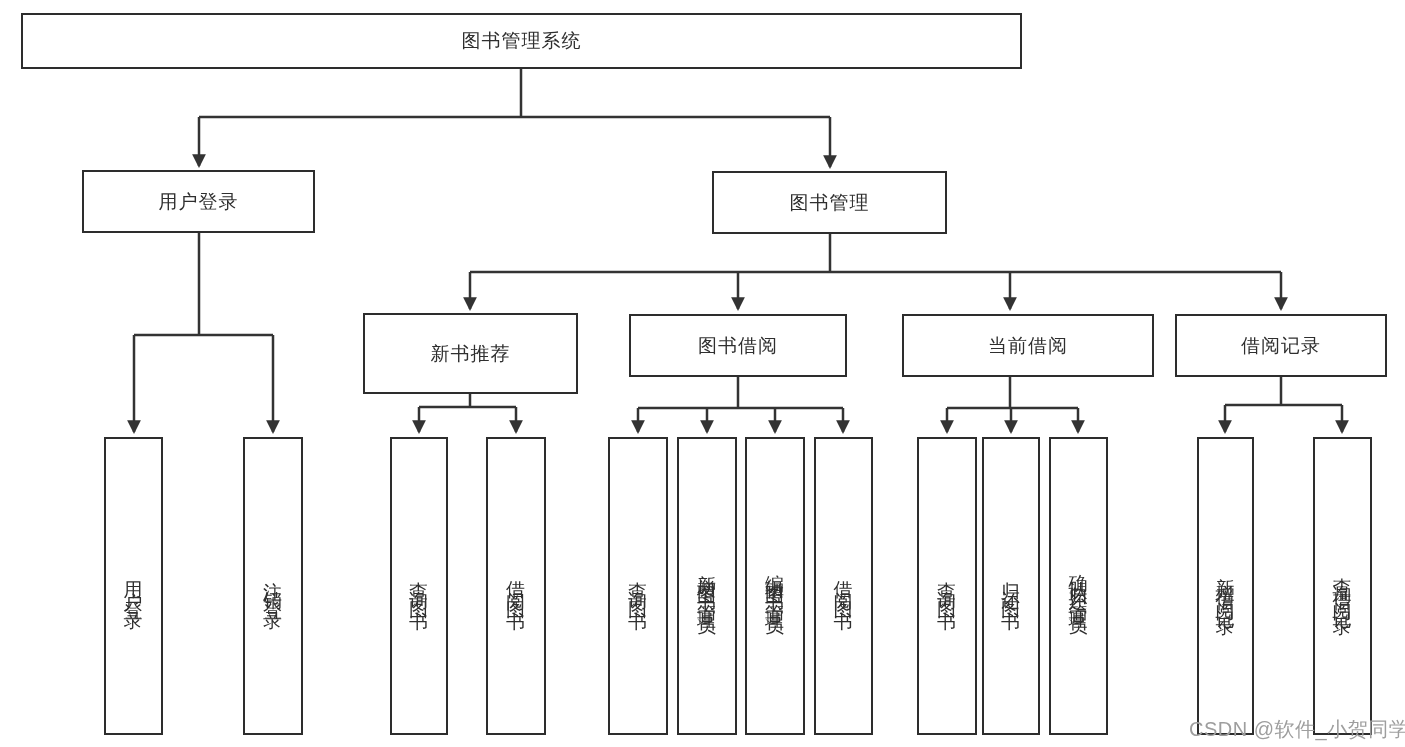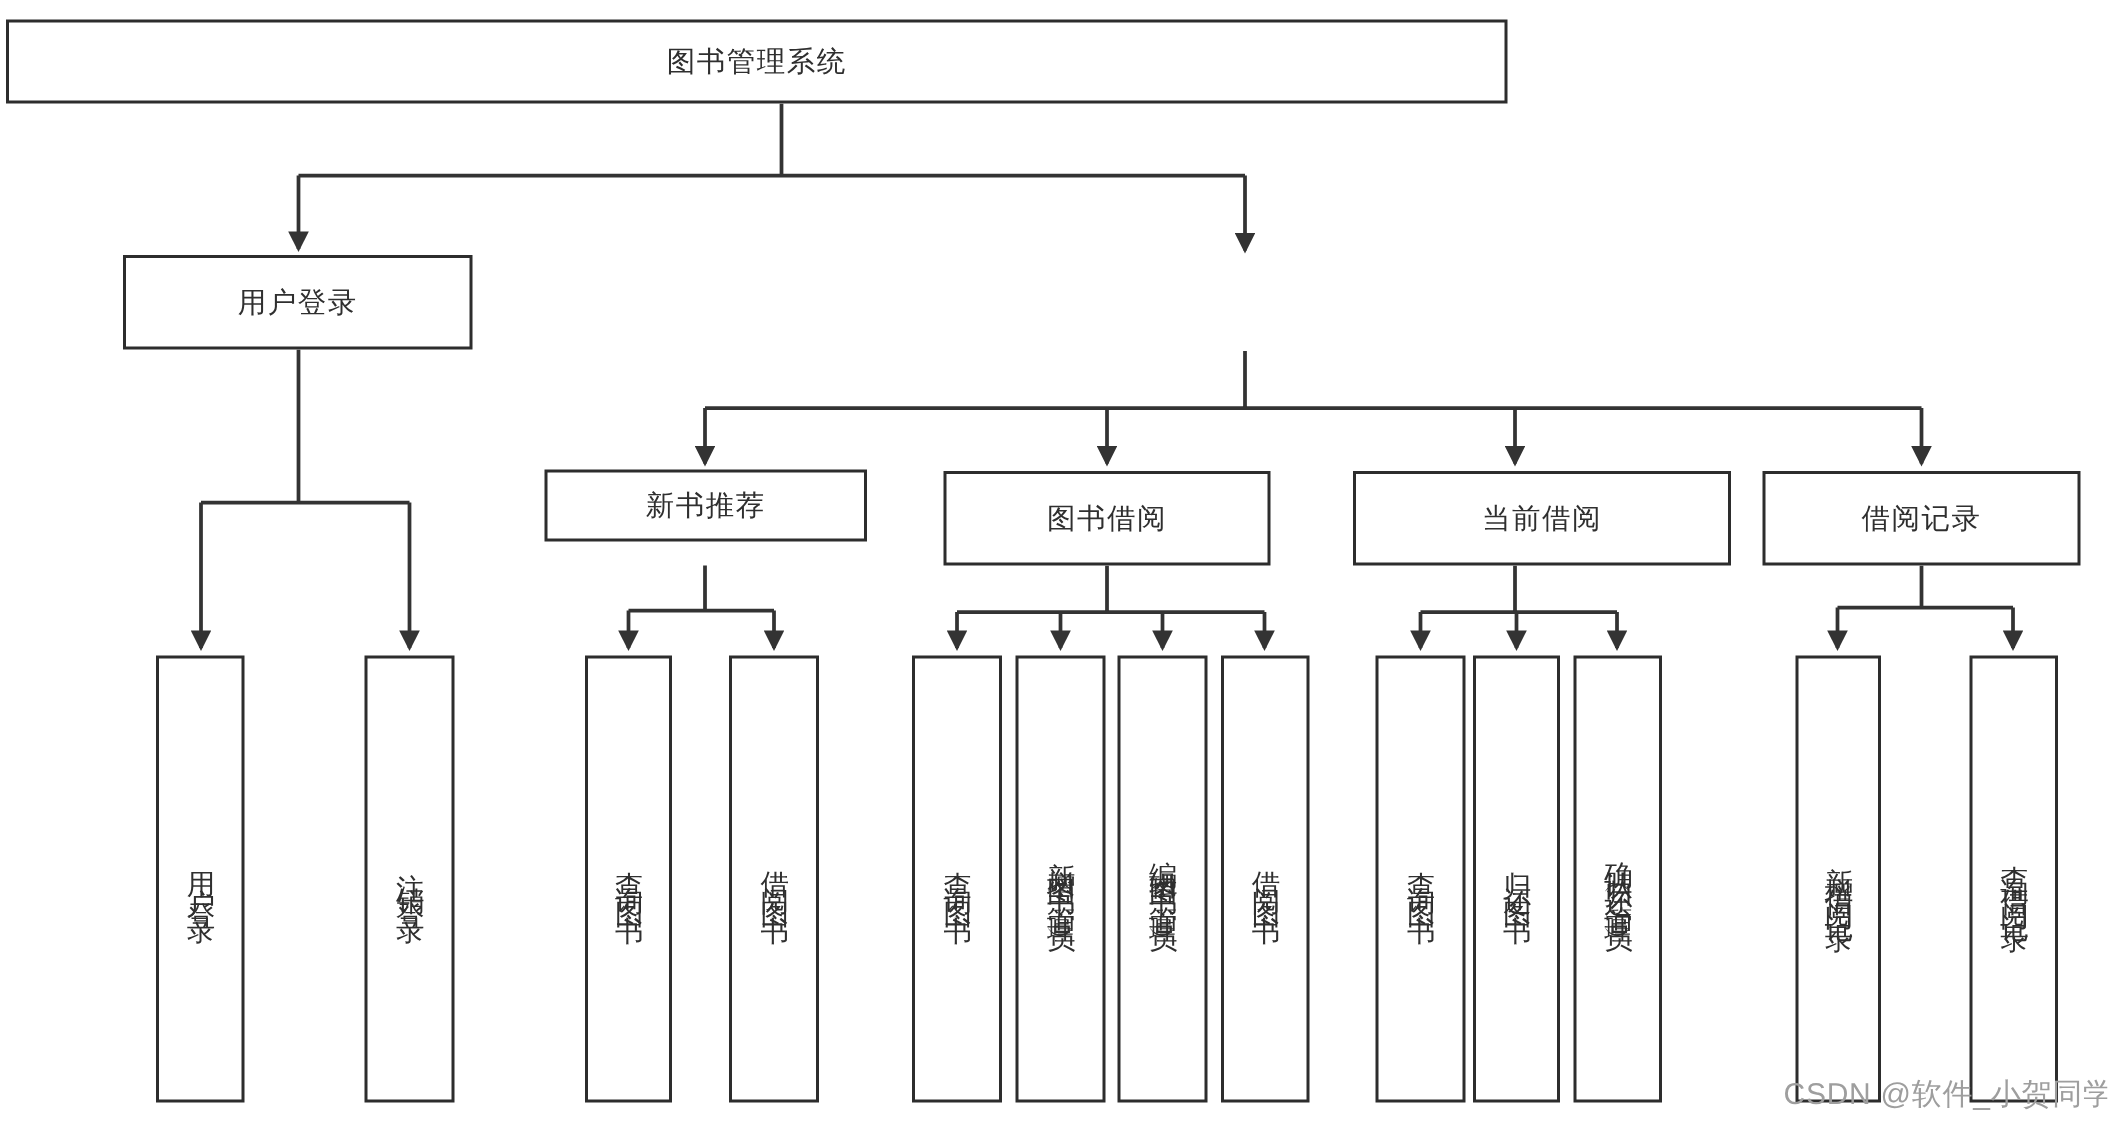--- a/index.html
+++ b/index.html
@@ -81,29 +81,32 @@
       <path d="M947,408 L947,432" marker-end="url(#arrow)"></path>
       <path d="M1011,408 L1011,432" marker-end="url(#arrow)"></path>
       <path d="M1078,408 L1078,432" marker-end="url(#arrow)"></path>
 
       <path d="M1281,377 L1281,405 M1225,405 L1342,405"></path>
       <path d="M1225,405 L1225,432" marker-end="url(#arrow)"></path>
       <path d="M1342,405 L1342,432" marker-end="url(#arrow)"></path>
     </g>
   </svg>
 
-  <div class="node" style="left:4px;top:13px;width:1001px;height:56px;">
+  <div class="node" style="left:21px;top:13px;width:1001px;height:56px;">
     <span>图书管理系统</span>
   </div>
 
   <div class="node" style="left:82px;top:170px;width:233px;height:63px;">
     <span>用户登录</span>
   </div>
+  <div class="node" style="left:712px;top:171px;width:235px;height:63px;">
+    <span>图书管理</span>
+  </div>
 
-  <div class="node" style="left:363px;top:313px;width:215px;height:48px;">
+  <div class="node" style="left:363px;top:313px;width:215px;height:81px;">
     <span>新书推荐</span>
   </div>
   <div class="node" style="left:629px;top:314px;width:218px;height:63px;">
     <span>图书借阅</span>
   </div>
   <div class="node" style="left:902px;top:314px;width:252px;height:63px;">
     <span>当前借阅</span>
   </div>
   <div class="node" style="left:1175px;top:314px;width:212px;height:63px;">
     <span>借阅记录</span>

